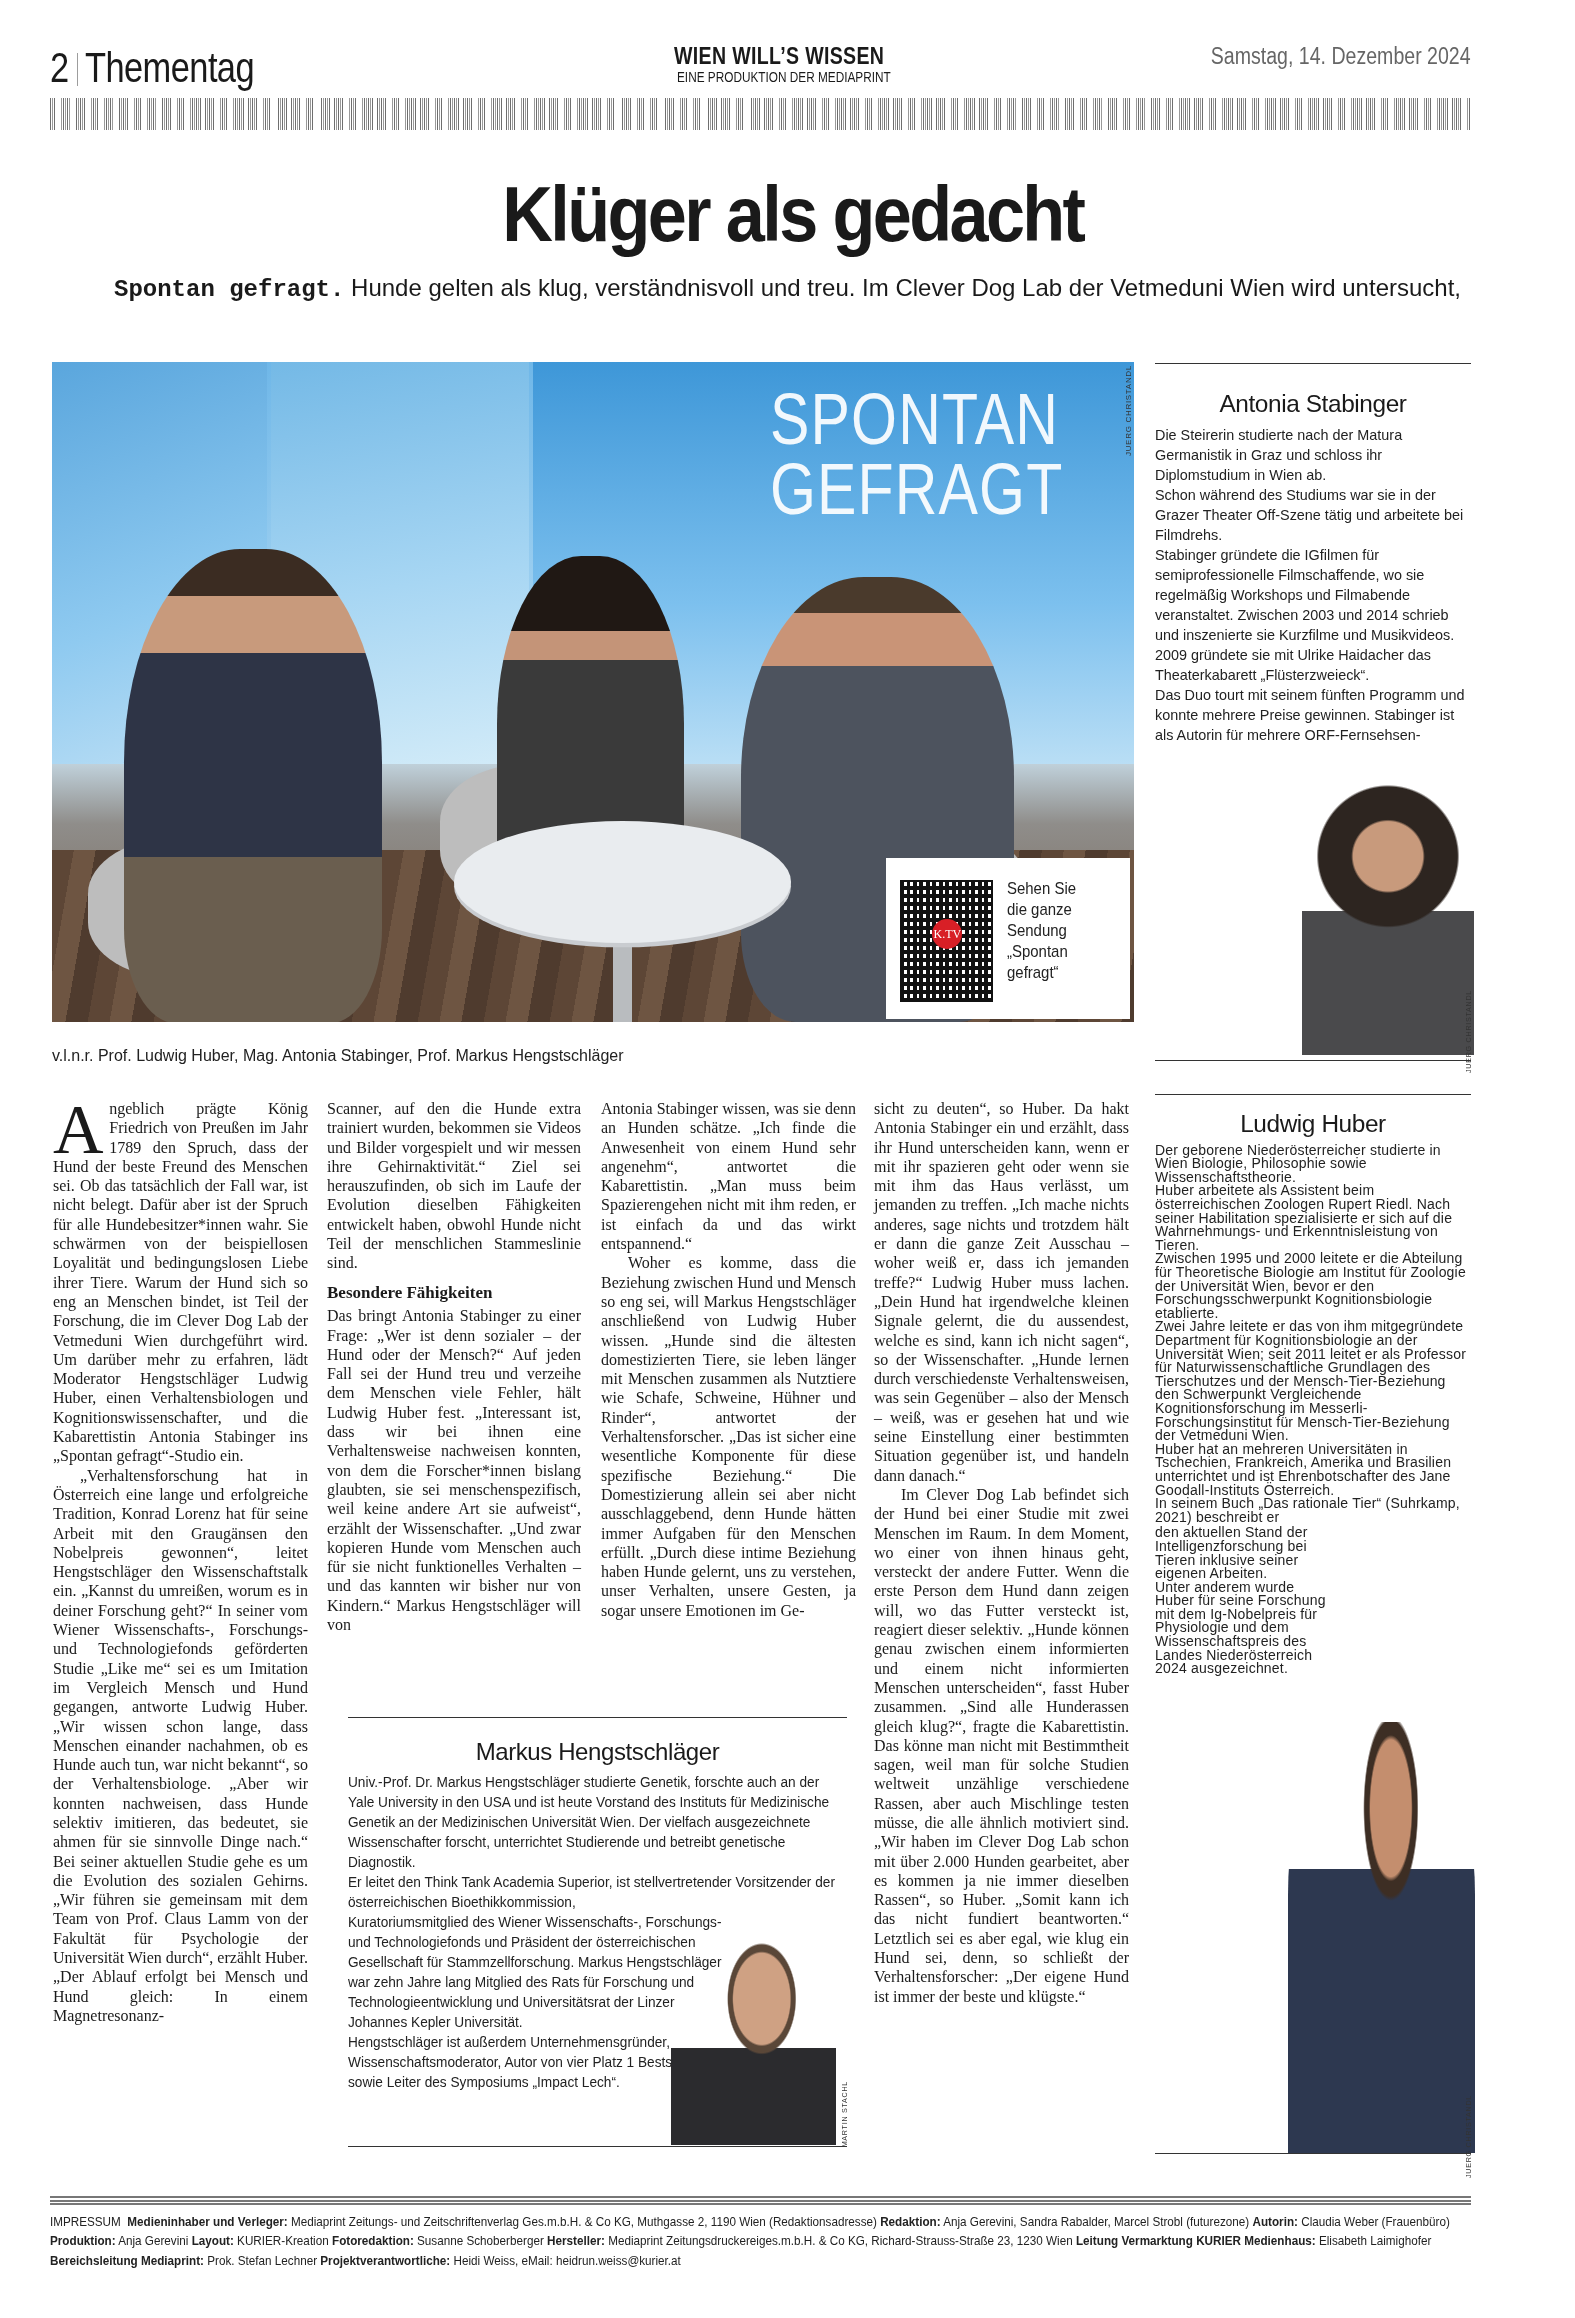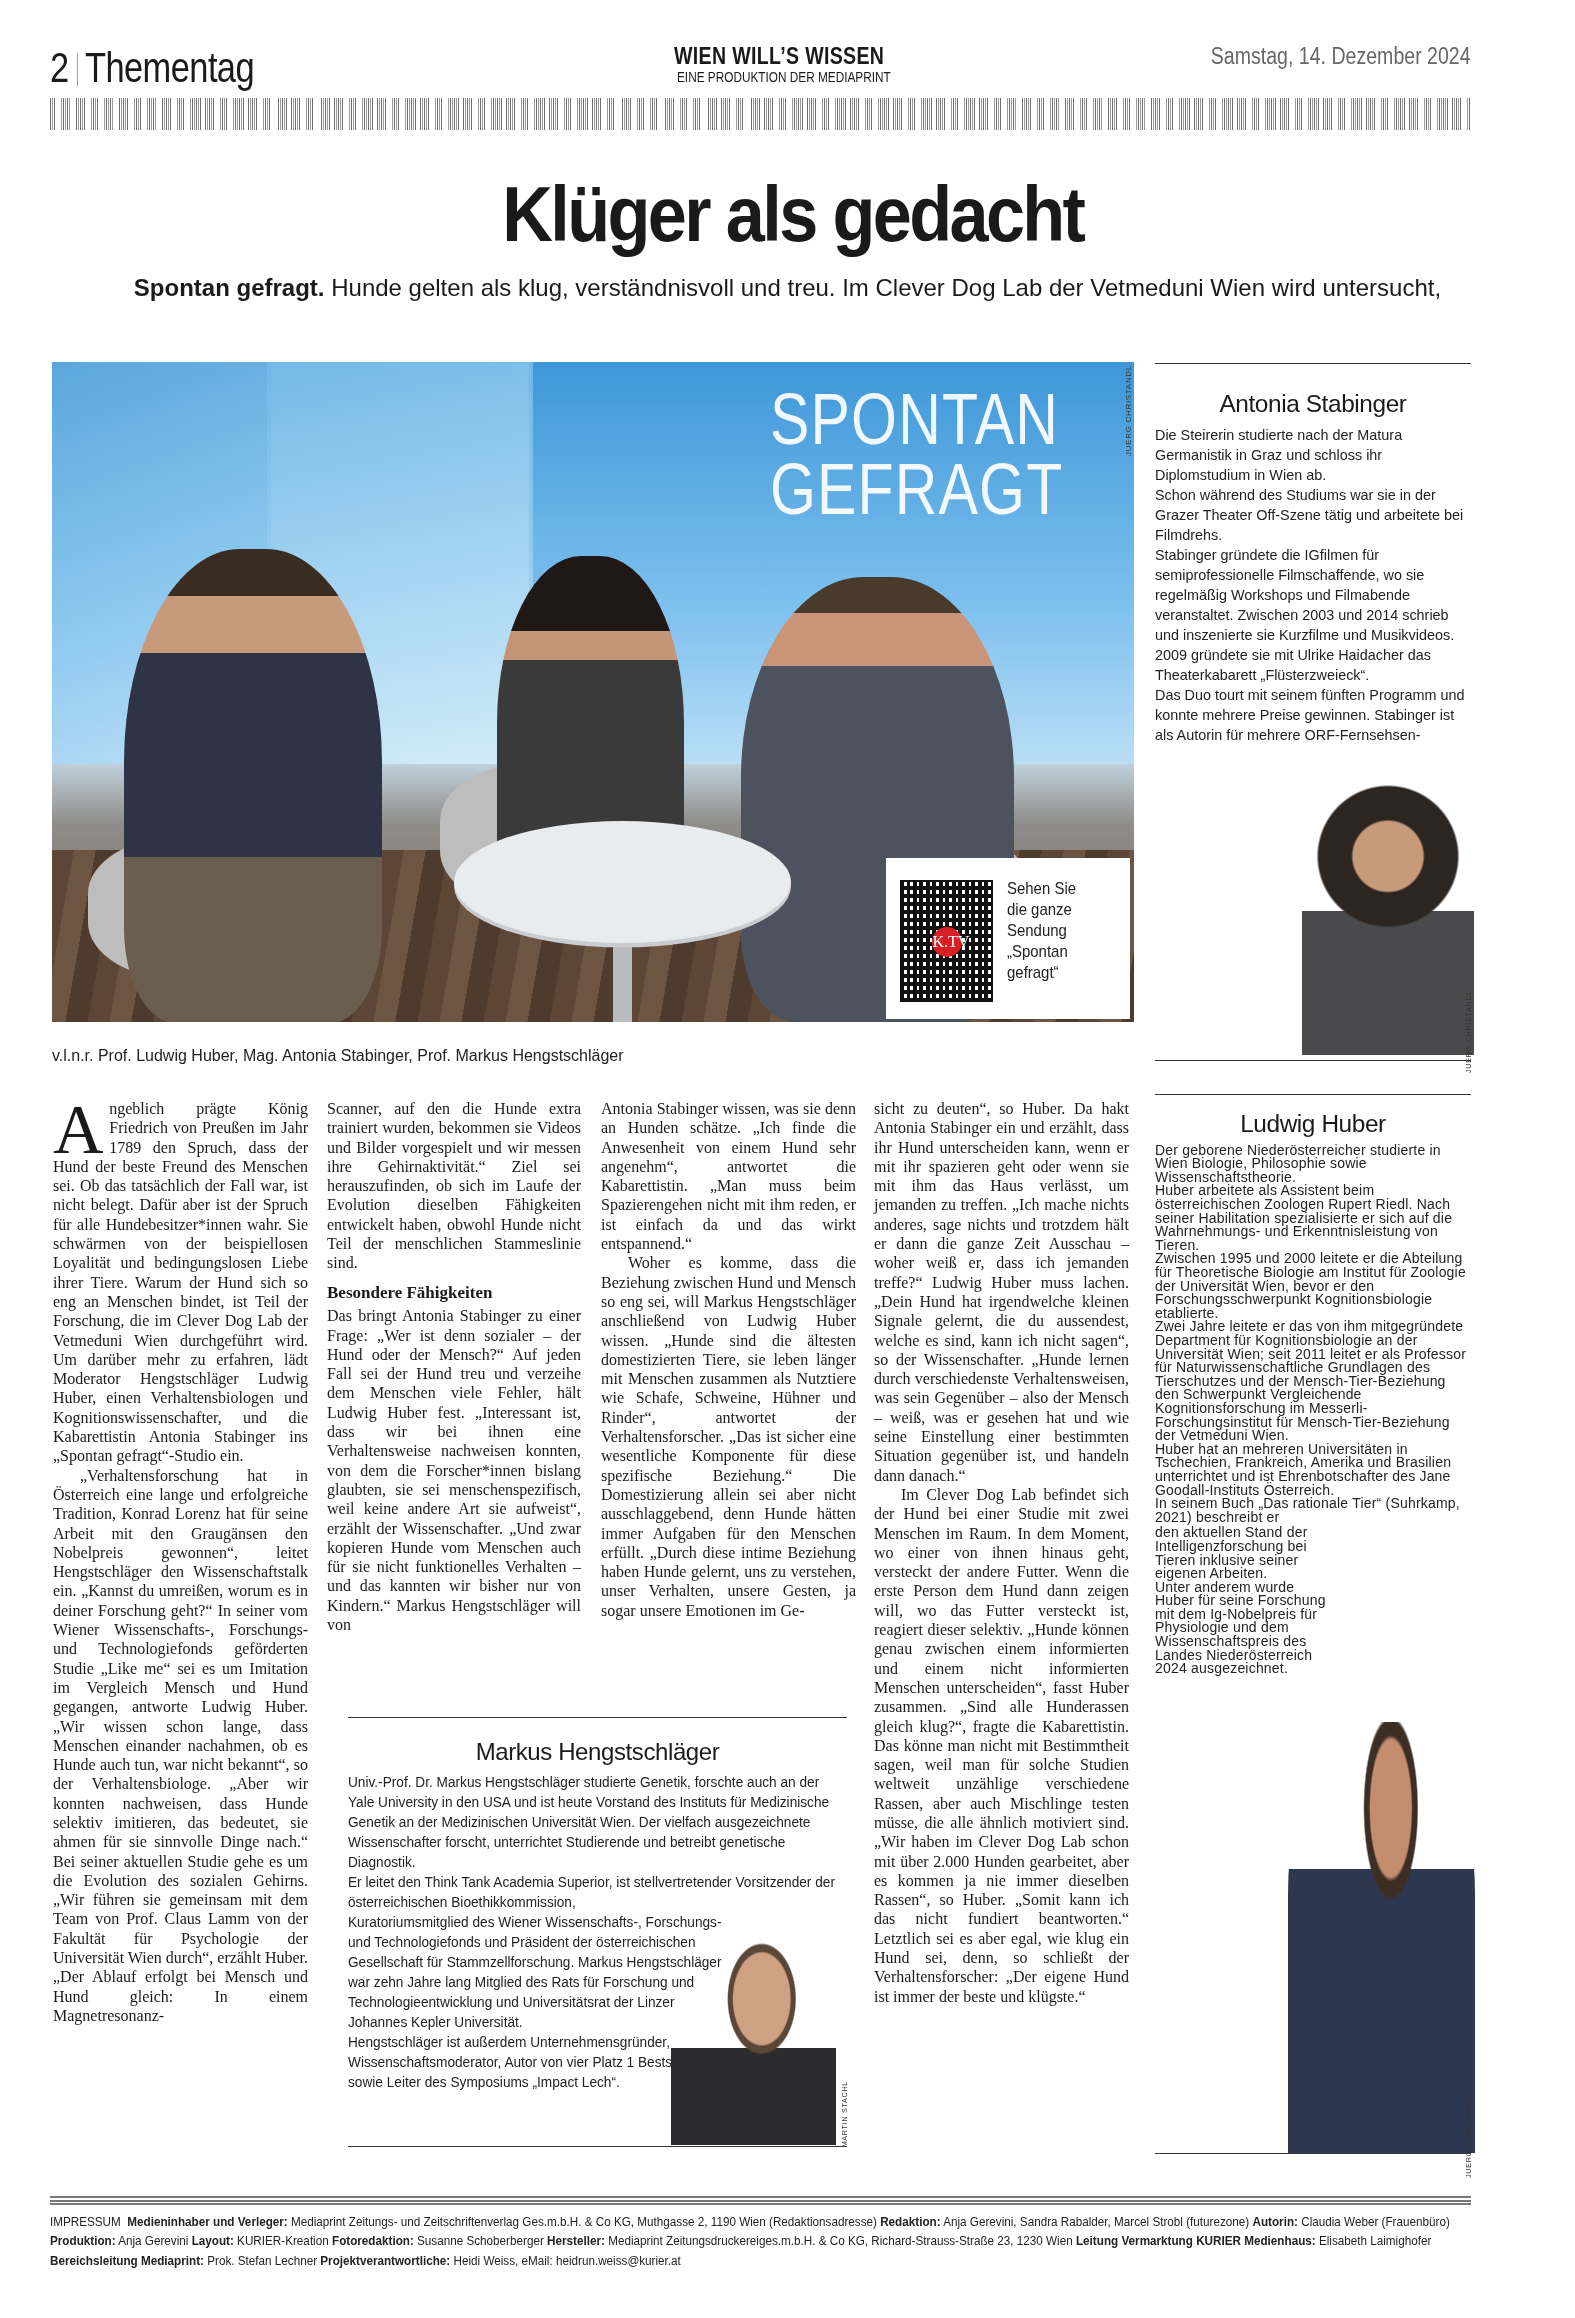--- a/index.html
+++ b/index.html
@@ -15,21 +15,21 @@
   .masthead .center .t1 { font-size: 23px; font-weight: bold; letter-spacing: 0.4px; line-height: 24.4px; transform: scaleX(0.85); transform-origin: left; display:block; }
   .masthead .center .t2 { font-size: 14.4px; line-height: 16px; transform: scaleX(0.82); transform-origin: left; display:block; margin-left: 2.9px; }
   .masthead .date { position: absolute; right: 0; top: 0; font-family: "Liberation Sans", sans-serif; font-size: 23px; color: #666; transform: scaleX(0.85); transform-origin: right; }
   .hatch { position: absolute; left: 50px; top: 98px; width: 1421px; height: 32px;
     background: repeating-linear-gradient(90deg, #555 0 0.7px, #fff 0.7px 2.2px, #888 2.2px 2.9px, #fff 2.9px 4.3px); opacity: 0.85; }
 
   
   .headline { position: absolute; left: 0; top: 171px; width: 1575px; text-align: center; font-family: "Liberation Sans", sans-serif; font-size: 78px; letter-spacing: -2.9px; line-height: 86px; padding-left: 11px; }
   .headline span { display: inline-block; transform: scaleX(0.9); }
   .deck { position: absolute; left: 79px; top: 271px; width: 1417px; text-align: center; font-family: "Liberation Sans", sans-serif; font-size: 24px; line-height: 34px; }
-  .deck b { font-weight: bold; }
+  .deck b { font-weight: bold; font-family: Liberation Mono, monospace; }
 
   
   .photo { position: absolute; left: 52px; top: 362px; width: 1082px; height: 660px; overflow: hidden;
     background: linear-gradient(180deg, #6fb7e8 0%, #9ccff0 35%, #cfe6f4 58%, #8f8d8a 70%, #6e5a48 100%); padding-left: 20px; }
   .photo .wall { position: absolute; top: 0; height: 402px; }
   .photo .wall.w1 { left: 0; width: 215px; background: linear-gradient(160deg,#5aa6dd,#8fcaf0 60%,#bfe0f5); }
   .photo .wall.w2 { left: 219px; width: 258px; background: linear-gradient(170deg,#74b9e6,#a7d6f3 55%,#d2ebf8); }
   .photo .wall.w3 { left: 481px; width: 603px; background: linear-gradient(180deg,#3e97d8,#7cc0ee 60%,#b9def5); }
   .photo .floor { position: absolute; left: 0; top: 488px; width: 100%; height: 172px; background: repeating-linear-gradient(100deg,#5d4636 0 21.5px,#6e5542 21.5px 43px,#4f3b2e 43px 65px); }
   .photo .spontan { position: absolute; left: 718px; top: 21.5px; color: rgba(255,255,255,0.92); font-family: "Liberation Sans", sans-serif; font-size: 72px; line-height: 70px; letter-spacing: 1.4px; transform: scaleX(0.82); transform-origin: left; }
@@ -42,21 +42,21 @@
   .c2 { left: 388px; top: 402px; width: 215px; height: 144px; }
   .c3 { left: 761px; top: 466px; width: 215px; height: 144px; }
   .photo .table { position: absolute; left: 402px; top: 459px; width: 337px; height: 122px; border-radius: 50%; background: #e9ecef; box-shadow: 0 4.3px 0 #c9ccd0; }
   .photo .table-leg { position: absolute; left: 561px; top: 574px; width: 18.7px; height: 86px; background: #b9bcbf; }
   .photo .credit-v { position: absolute; right: 1.4px; top: 2.9px; writing-mode: vertical-rl; transform: rotate(180deg); font-family: "Liberation Sans", sans-serif; font-size: 8px; color: #333; letter-spacing: 0.7px; }
   .qr-box { position: absolute; left: 886px; top: 858px; width: 244px; height: 161px; background: #fff; }
   .qr { position: absolute; left: 14.4px; top: 21.5px; width: 93px; height: 122px;
     background:
       repeating-linear-gradient(0deg, #111 0 4.3px, transparent 4.3px 8px),
       repeating-linear-gradient(90deg, #111 0 3.6px, #fff 3.6px 6.5px); }
-  .qr .ktv { position: absolute; left: 32px; top: 47px; width: 30px; height: 30px; border-radius: 50%; background: #d81f26; color: #fff; font-family: "Liberation Serif", serif; font-size: 16px; line-height: 30px; text-align: center; }
+  .qr .ktv { position: absolute; left: 32px; top: 39px; width: 30px; height: 30px; border-radius: 50%; background: #d81f26; color: #fff; font-family: "Liberation Serif", serif; font-size: 12px; line-height: 30px; text-align: center; }
   .qr-text { position: absolute; left: 121px; top: 20px; font-family: "Liberation Sans", sans-serif; font-size: 17px; line-height: 21px; color: #222; transform: scaleX(0.88); transform-origin: left; }
   .caption { position: absolute; left: 52px; top: 1028px; font-family: "Liberation Sans", sans-serif; font-size: 16px; color: #222; margin-top: 19px; }
 
   
   .col { position: absolute; top: 1099px; font-family: "Liberation Serif", serif; font-size: 16px; line-height: 19.3px; text-align: justify; hyphens: manual; color: #1a1a1a; }
   .col p { text-indent: 0; }
   .col p + p { text-indent: 27px; }
   .col1 { left: 53px; width: 255px; }
   .col2 { left: 327px; width: 254px; }
   .col3 { left: 601px; width: 255px; }

